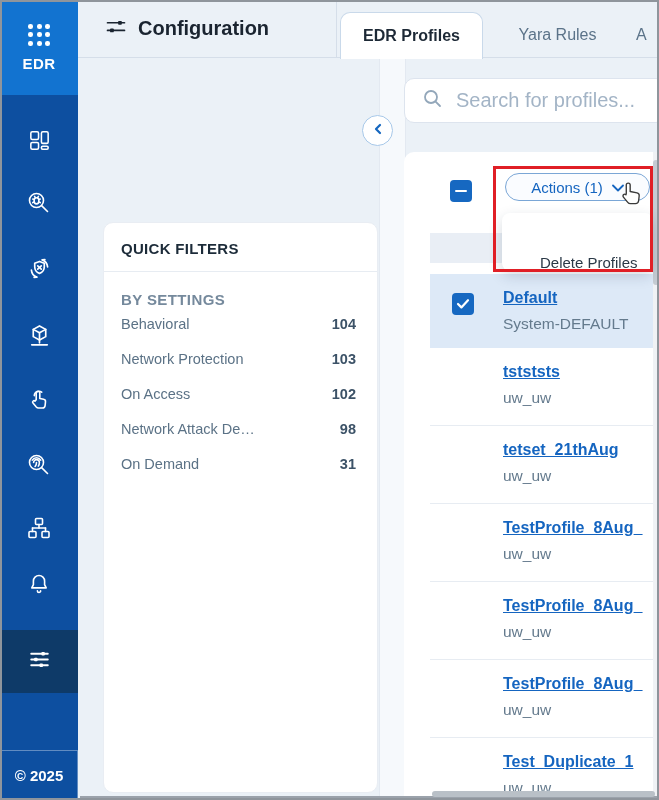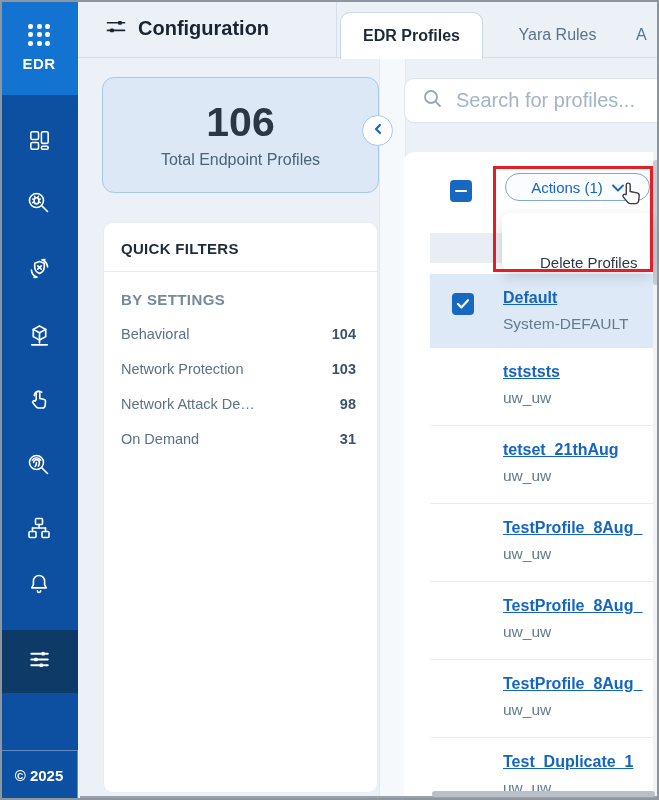--- a/index.html
+++ b/index.html
@@ -50,21 +50,21 @@
                   background:#fff; border:1px solid #a7c8e9; z-index:20;
                   display:flex; align-items:center; justify-content:center; }
   .divider-strip { position:absolute; left:379px; top:58px; width:27px; height:742px;
                    background:#f6f9fc; border-left:1px solid #e3e9f1; border-right:1px solid #e3e9f1; }
 
   .qf-card { position:absolute; left:103px; top:222px; width:275px; height:571px;
              background:#fff; border-radius:10px; border:1px solid #e9edf3; }
   .qf-title { padding:17px 16px 14px 17px; font-size:15px; font-weight:bold; color:#1c2b39; letter-spacing:.3px;
               border-bottom:1px solid #e7ecf2; }
   .qf-section { margin:19px 17px 8px 17px; font-size:15px; font-weight:bold; color:#75899c; letter-spacing:.4px; }
-  .qf-item { height:35px; display:flex; align-items:center; justify-content:space-between; padding:0 21px 0 17px; }
+  .qf-item { height:35px; display:flex; justify-content:space-between; padding:0 21px 0 17px; }
   .qf-label { font-size:14.5px; color:#5b7286; }
   .qf-count { font-size:14.5px; font-weight:bold; color:#3c5267; }
 
   
   .search-box { position:absolute; left:404px; top:78px; width:262px; height:45px; background:#fff;
                 border:1px solid #dde4ee; border-radius:10px; display:flex; align-items:center; z-index:1; }
   .search-box svg { margin-left:18px; }
   .search-placeholder { margin-left:14px; font-size:20px; color:#a3b4c6; }
 
   .profiles-panel { position:absolute; left:404px; top:152px; width:262px; bottom:0; background:#fff;
@@ -230,24 +230,20 @@
       </svg>
     </span>
     <span class="page-title">Configuration</span>
   </div>
   <div class="header-vdiv"></div>
 
   <div class="tab tab-yara">Yara Rules</div>
   <div class="tab active tab-edr">EDR Profiles</div>
   <div class="tab tab-a">A</div>
 
-  <div class="summary-card">
-    <div class="summary-count">106</div>
-    <div class="summary-label">Total Endpoint Profiles</div>
-  </div>
 
   <div class="collapse-btn">
     <span>
       <svg width="12" height="14" viewBox="0 0 12 14" style="fill:none;stroke:#1466bf;stroke-width:2.2;stroke-linecap:round;stroke-linejoin:round">
         <polyline points="8,3 4,7 8,11"></polyline>
       </svg>
     </span>
   </div>
 
   <div class="divider-strip"></div>
@@ -260,20 +256,24 @@
         <div class="qf-item">
           <span class="qf-label">Behavioral</span>
           <span class="qf-count">104</span>
         </div>
 
         <div class="qf-item">
           <span class="qf-label">Network Protection</span>
           <span class="qf-count">103</span>
         </div>
 
+        <div class="qf-item">
+          <span class="qf-label">On Access</span>
+          <span class="qf-count">102</span>
+        </div>
 
         <div class="qf-item">
           <span class="qf-label">Network Attack De…</span>
           <span class="qf-count">98</span>
         </div>
 
         <div class="qf-item">
           <span class="qf-label">On Demand</span>
           <span class="qf-count">31</span>
         </div>

